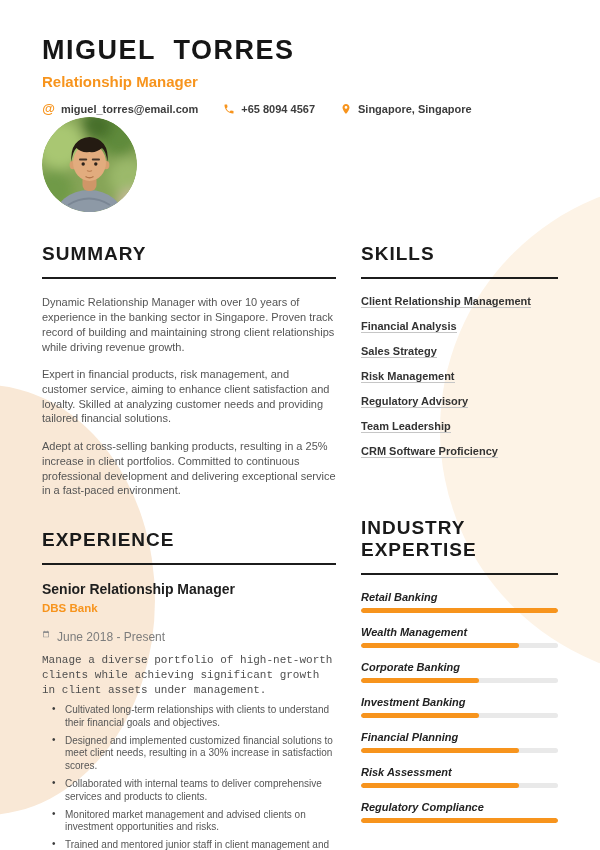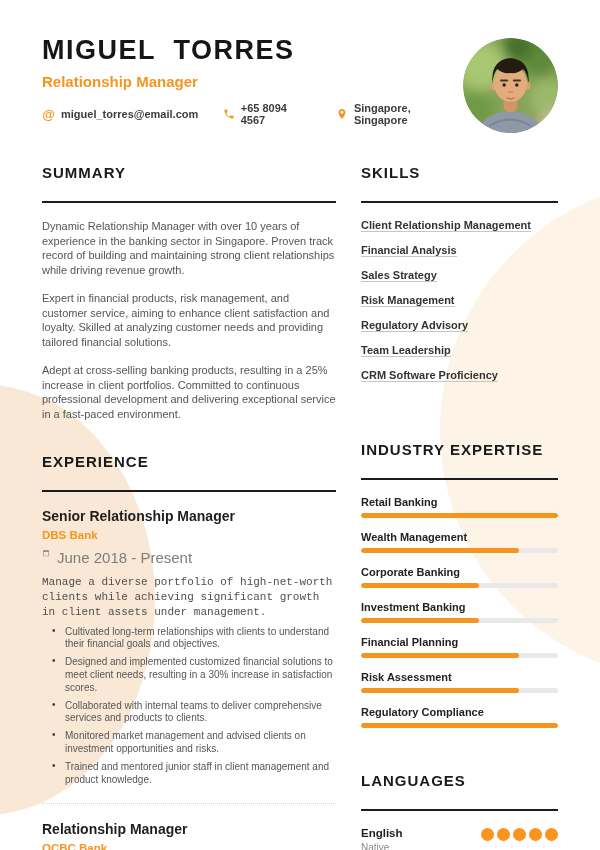--- a/index.html
+++ b/index.html
@@ -9,62 +9,62 @@
     background:#ffffff; overflow:hidden;
     font-family:"Liberation Sans", sans-serif; color:#303030;
   }
   
   .blob { position:absolute; border-radius:50%; z-index:0; }
   .blob-left  { left:-185px; top:385px; width:340px; height:430px; background:#f9e8d6; }
   .blob-right { left:440px; top:180px; width:500px; height:500px; background:#fdf3e6; }
   .content { position:relative; z-index:1; padding:36px 42px 0 42px; }
 
   
-  .header { display:flex; justify-content:space-between; align-items:flex-start; }
+  .header { display:flex; justify-content:space-between; align-items:flex-start;flex-direction:column; }
   .name { font-size:27px; font-weight:800; color:#161616; letter-spacing:1.5px; word-spacing:9px; line-height:1.05; }
   .title { margin-top:9px; font-size:15px; font-weight:700; color:#f7941d; }
   .contacts { margin-top:12px; display:flex; gap:24px; align-items:center; }
   .contact { display:flex; align-items:center; gap:6px; font-size:11px; font-weight:700; color:#3d3d3d; }
   .contact .cicon { display:inline-flex; width:13px; height:13px; align-items:center; justify-content:center; color:#f7941d; }
   .contact .cicon svg { display:block; }
   .at-glyph { font-size:13px; font-weight:700; color:#f7941d; line-height:1; }
   .photo { width:95px; height:95px; border-radius:50%; overflow:hidden; flex:0 0 auto; margin-top:2px; }
   .photo svg { display:block; }
 
   
   .columns { display:flex; gap:25px; margin-top:31px; }
   .col-left { flex:0 0 294px; width:294px; }
   .col-right { flex:1; min-width:0; }
 
-  h2.sec { font-size:15px; font-weight:800; letter-spacing:1px; color:#1a1a1a;
-           border-bottom:2.5px solid #1c1c1c; padding-bottom:20px; margin-bottom:16px; }
+  h2.sec { font-size:19px; font-weight:800; letter-spacing:1px; color:#1a1a1a;
+           border-bottom:2.5px solid #1c1c1c; padding-bottom:12px; margin-bottom:16px; }
 
   
   .summary p { font-size:11px; line-height:1.34; color:#555555; margin-bottom:13px; }
 
   
   .experience { margin-top:31px; }
   .job h3 { font-size:14px; font-weight:800; color:#1e1e1e; }
   .job .company { margin-top:5px; font-size:11.5px; font-weight:800; color:#f7941d; }
-  .job .daterow { margin-top:8px; display:flex; align-items:flex-start; gap:7px; font-size:15px; color:#7d7d7d; }
+  .job .daterow { margin-top:16px; display:flex; align-items:flex-start; gap:7px; font-size:12px; color:#7d7d7d; }
   .job .daterow svg { display:block; }
   .job .desc { margin-top:9px; font-size:11px; line-height:1.36; color:#4f4f4f;font-family:Liberation Mono, monospace; }
   .job ul { list-style:none; margin-top:6px; margin-left:10px; }
   .job li { position:relative; padding-left:13px; font-size:10px; line-height:1.28; color:#565656; margin-bottom:5px; }
   .job li::before { content:"\2022"; position:absolute; left:0; top:-1px; color:#3c3c3c; }
   .job + .job { border-top:1px dotted #d6d6d6; margin-top:17px; padding-top:17px; }
 
   
   .skills-wrap { display:flex; flex-wrap:wrap; }
   .skill-chip { font-size:11px; font-weight:700; color:#333333;
                 border-bottom:1px solid #c6c6c6; margin:0 14px 12px 0; }
 
   
   .industry { margin-top:47px; }
-  .exp-row { margin-bottom:13px; }
+  .exp-row { margin-bottom:13px;font-style:italic; }
   .exp-label { font-size:11px; font-weight:700; color:#222222; margin-bottom:5px; }
   .exp-track { height:5px; background:#e9e9e9; border-radius:3px; overflow:hidden; }
   .exp-fill { height:100%; border-radius:3px; background:#f7941d; }
 
   
   .languages { margin-top:44px; }
   .lang-row { display:flex; justify-content:space-between; align-items:flex-start; margin-bottom:7px; }
   .lang-name { font-size:11.5px; font-weight:800; color:#1f1f1f; }
   .lang-level { font-size:10px; color:#8a8a8a; margin-top:3px; }
   .dots { display:flex; gap:3px; margin-top:1px; }

